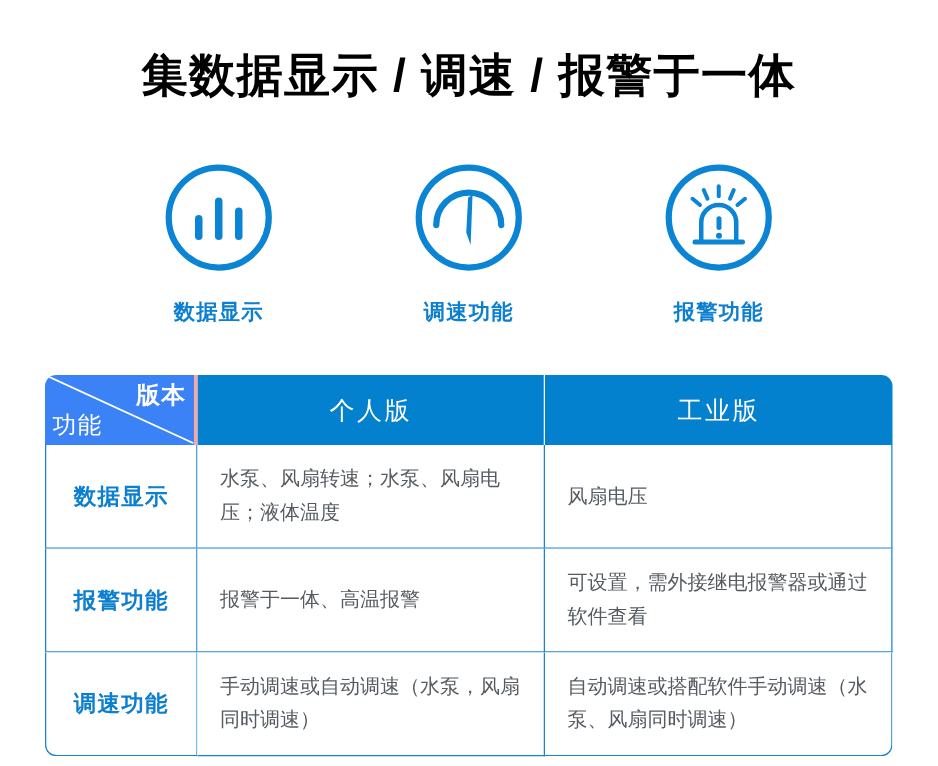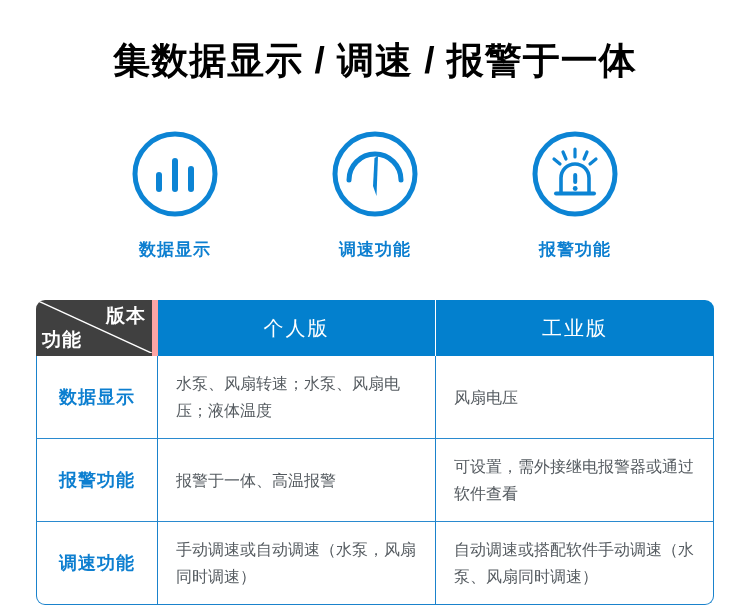--- a/index.html
+++ b/index.html
@@ -86,25 +86,25 @@
     font-size: 20px;
     font-weight: normal;
     text-align: center;
     letter-spacing: 2px;
     border-right: 1px solid #ffffff;
   }
   .hdr.last { border-right: none; }
 
   .hdr-split {
     position: relative;
-    background: #404040;
+    background: #3b82f6;
     width: 122px;
     height: 56px;
     border-top-left-radius: 9px;
-    border-right: 6px solid #fca5a5;
+    border-right: 3px solid #fca5a5;
     overflow: hidden;
   }
   .hdr-split .diag {
     position: absolute;
     inset: 0;
   }
   .hdr-split .diag line {
     stroke: #ffffff;
     stroke-width: 1.5;
   }
@@ -115,21 +115,21 @@
     font-size: 19px;
     font-weight: bold;
     color: #ffffff;
     letter-spacing: 1px;
   }
   .hdr-split .lbl-bot {
     position: absolute;
     bottom: 3px;
     left: 6px;
     font-size: 19px;
-    font-weight: bold;
+    font-weight: normal;
     color: #ffffff;
     letter-spacing: 1px;
   }
 
   .hdr-top-right { border-top-right-radius: 9px; font-family: Liberation Serif, serif; }
 
   
   .rowlabel {
     width: 122px;
     text-align: center;

